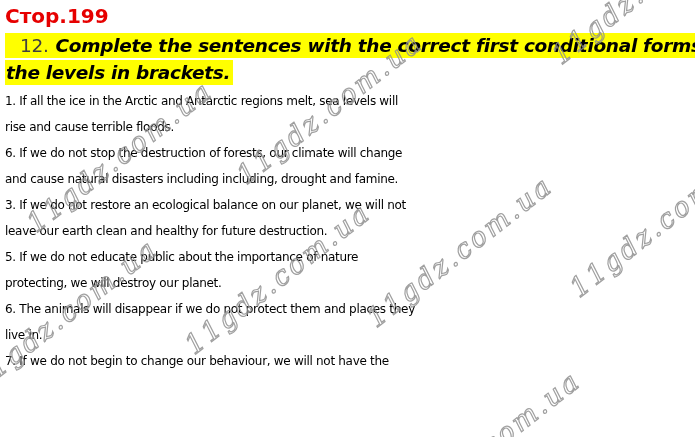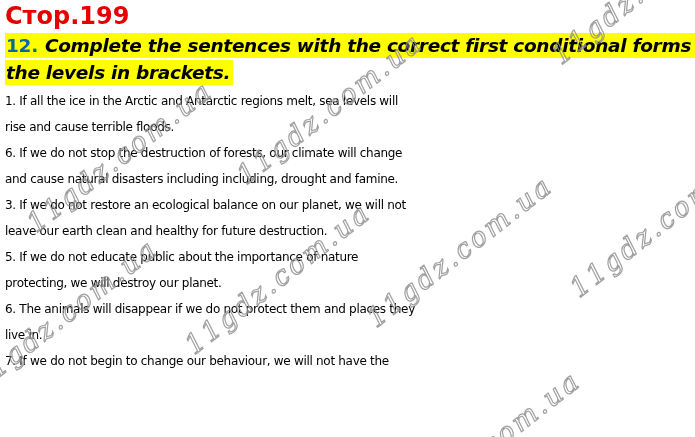--- a/index.html
+++ b/index.html
@@ -11,38 +11,39 @@
     color: #000000;
   }
   .page {
     position: relative;
     width: 695px; height: 437px;
     padding: 3px 5px 0 5px;
     box-sizing: border-box;
     overflow: hidden;
   }
   .heading {
-    font-size: 24px;
+    font-size: 20px;
     line-height: 26px;
     font-weight: bold;
     color: #e60000;
     margin: 0 0 3px 0;
   }
   .task {
     font-size: 18.5px;
     line-height: 27px;
     letter-spacing: -0.3px;
     margin: 0 0 2px 0;
   }
   .task-row { white-space: nowrap; }
   .hl { background: #ffff00; padding: 2px 3px 2px 1px; }
   .task-num {
-    color: #0369a1;
-    font-weight: bold;
+    color: #404040;
+    font-weight: normal;
     margin-right: 7px;
+    padding-left: 14px;
   }
   .task-italic { font-style: italic; font-weight: bold; }
   .answers {
     font-size: 12px;
     line-height: 26px;
     letter-spacing: -0.3px;
   }
   .sent { margin: 0; }
   .line { display: block; white-space: nowrap; }
   .watermark-layer {

